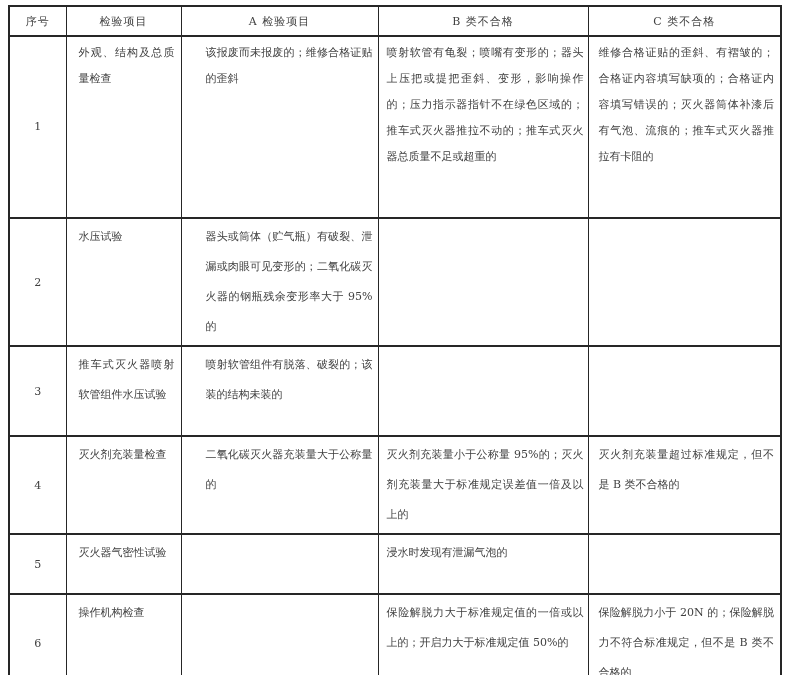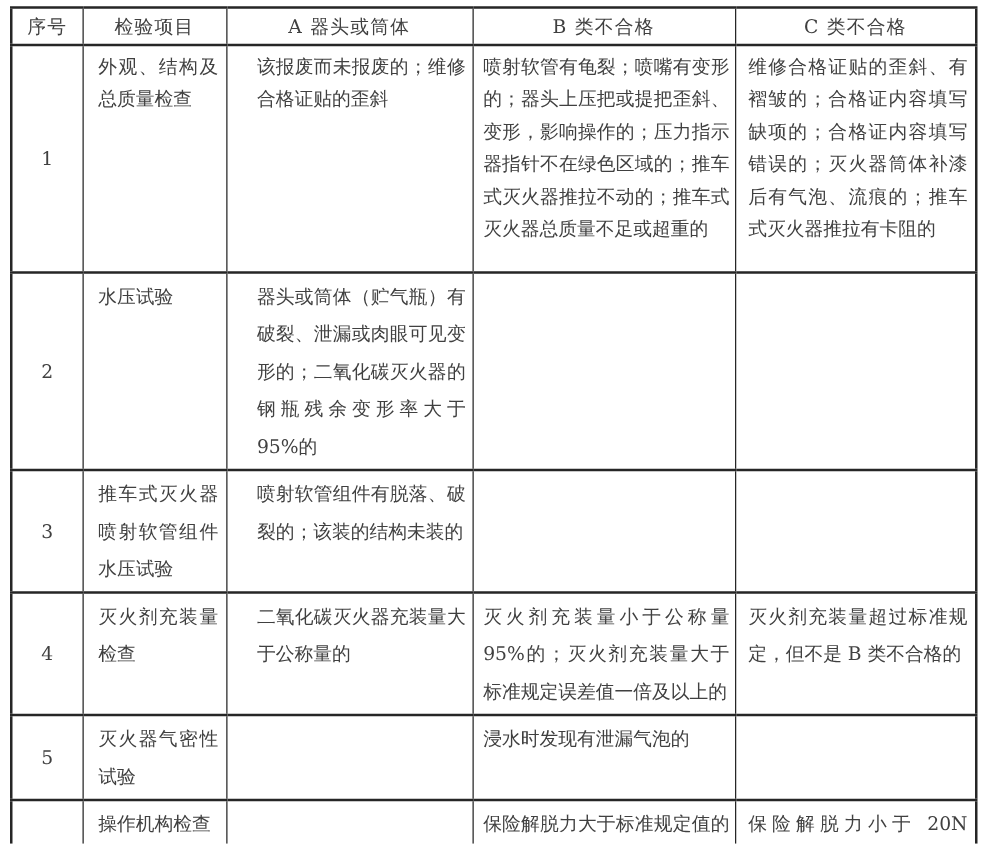--- a/index.html
+++ b/index.html
@@ -21,21 +21,21 @@
   }
   col.c-no   { width: 57px; }
   col.c-item { width: 115px; }
   col.c-a    { width: 197px; }
   col.c-b    { width: 210px; }
   col.c-c    { width: 193px; }
   th, td {
     border-style: solid;
     border-color: #262626;
     border-width: 2px 1px;
-    font-size: 15px;
+    font-size: 11px;
     font-weight: normal;
     box-sizing: border-box;
     margin-top: 24px;
   }
   th {
     height: 30px;
     text-align: center;
     vertical-align: middle;
     padding: 0;
     letter-spacing: 1px;
@@ -67,21 +67,21 @@
       <col class="c-no">
         <col class="c-item">
         <col class="c-a">
         <col class="c-b">
         <col class="c-c">
     </colgroup>
     <thead>
       <tr style="height:30px">
         <th>序号</th>
         <th>检验项目</th>
-        <th>A 器头或筒体</th>
+        <th>A 检验项目</th>
         <th>B 类不合格</th>
         <th>C 类不合格</th>
       </tr>
     </thead>
     <tbody>
       <tr class="r1" style="height:182px">
         <td class="num">1</td>
         <td class="item">外观、结构及总质量检查</td>
         <td class="cola">该报废而未报废的；维修合格证贴的歪斜</td>
         <td class="colb">喷射软管有龟裂；喷嘴有变形的；器头上压把或提把歪斜、变形，影响操作的；压力指示器指针不在绿色区域的；推车式灭火器推拉不动的；推车式灭火器总质量不足或超重的</td>

